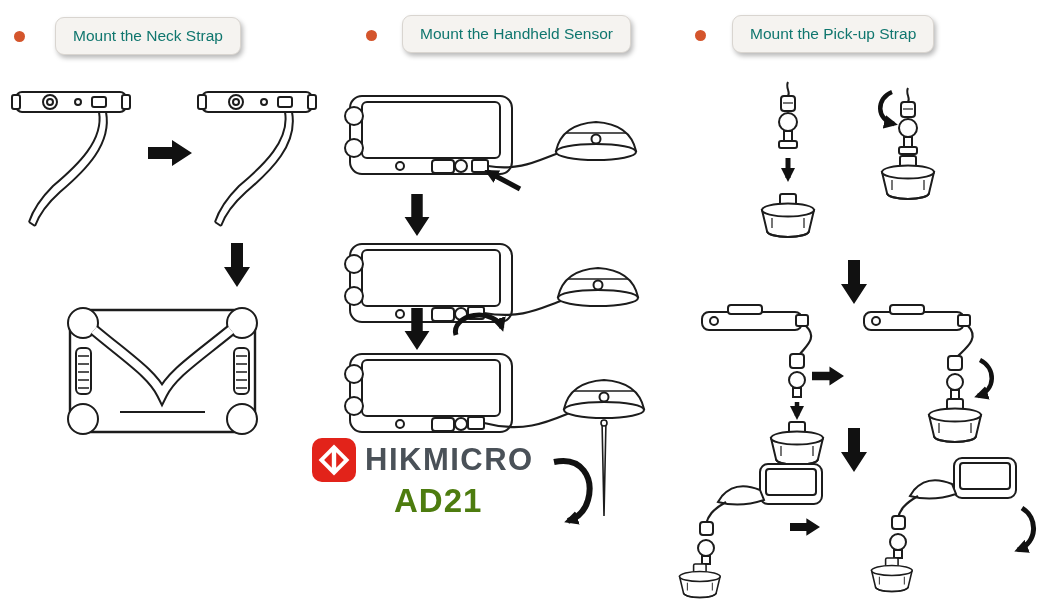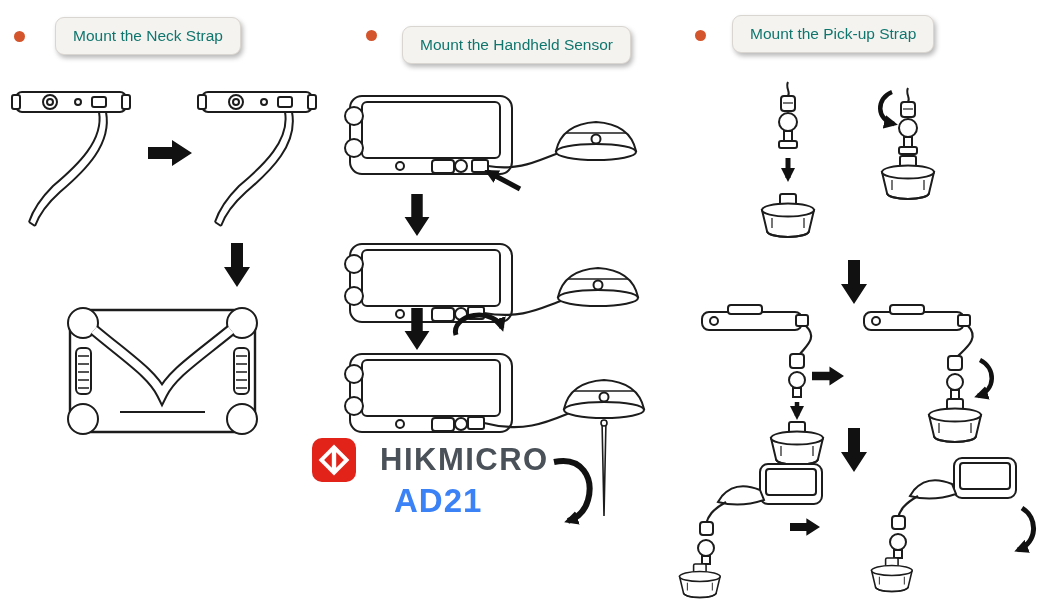--- a/index.html
+++ b/index.html
@@ -4,23 +4,23 @@
 <style>
   *{margin:0;padding:0;box-sizing:border-box}
   html,body{width:1048px;height:599px}
   body{background:#ffffff;font-family:"Liberation Sans",sans-serif;position:relative;overflow:hidden}
   .abs{position:absolute}
   .hdr{position:absolute;display:flex;align-items:center;justify-content:center;
        background:#f5f3f0;border:1px solid #d9d5d0;border-radius:9px;
        box-shadow:2px 3px 5px rgba(0,0,0,.28);font-size:15.5px;color:#0f766e;
        padding:16px 17px;height:38px;white-space:nowrap}
   .bullet{position:absolute;width:11px;height:11px;border-radius:50%;background:#d4552c}
-  .brand-row{position:absolute;display:flex;align-items:center;gap:24px}
+  .brand-row{position:absolute;display:flex;align-items:center;gap:9px}
   .brand-name{font-size:31px;font-weight:bold;color:#4a5158;letter-spacing:1.5px}
-  .model{position:absolute;font-size:33px;font-weight:bold;color:#3b82f6;letter-spacing:1px}
+  .model{position:absolute;font-size:33px;font-weight:bold;color:#4d7c0f;letter-spacing:1px}
   svg{display:block;overflow:visible}
 </style>
 </head>
 <body>
 
 <svg width="0" height="0" style="position:absolute" aria-hidden="true">
   <defs>
     <marker id="ah" markerUnits="userSpaceOnUse" markerWidth="14" markerHeight="14" refX="10" refY="7" orient="auto">
       <path d="M0 0 L14 7 L0 14 Z" fill="#111"></path>
     </marker>
@@ -84,21 +84,21 @@
     </g>
   </defs>
 </svg>
 
 <span class="bullet" style="left:14px;top:31px"></span>
 <div class="hdr" style="left:55px;top:17px">
   <span>Mount the Neck Strap</span>
 </div>
 
 <span class="bullet" style="left:366px;top:30px"></span>
-<div class="hdr" style="left:402px;top:26px">
+<div class="hdr" style="left:402px;top:15px">
   <span>Mount the Handheld Sensor</span>
 </div>
 
 <span class="bullet" style="left:695px;top:30px"></span>
 <div class="hdr" style="left:732px;top:15px">
   <span>Mount the Pick-up Strap</span>
 </div>
 
 <div class="abs" style="left:12px;top:88px">
   <svg width="125" height="148" viewBox="0 0 125 148">

